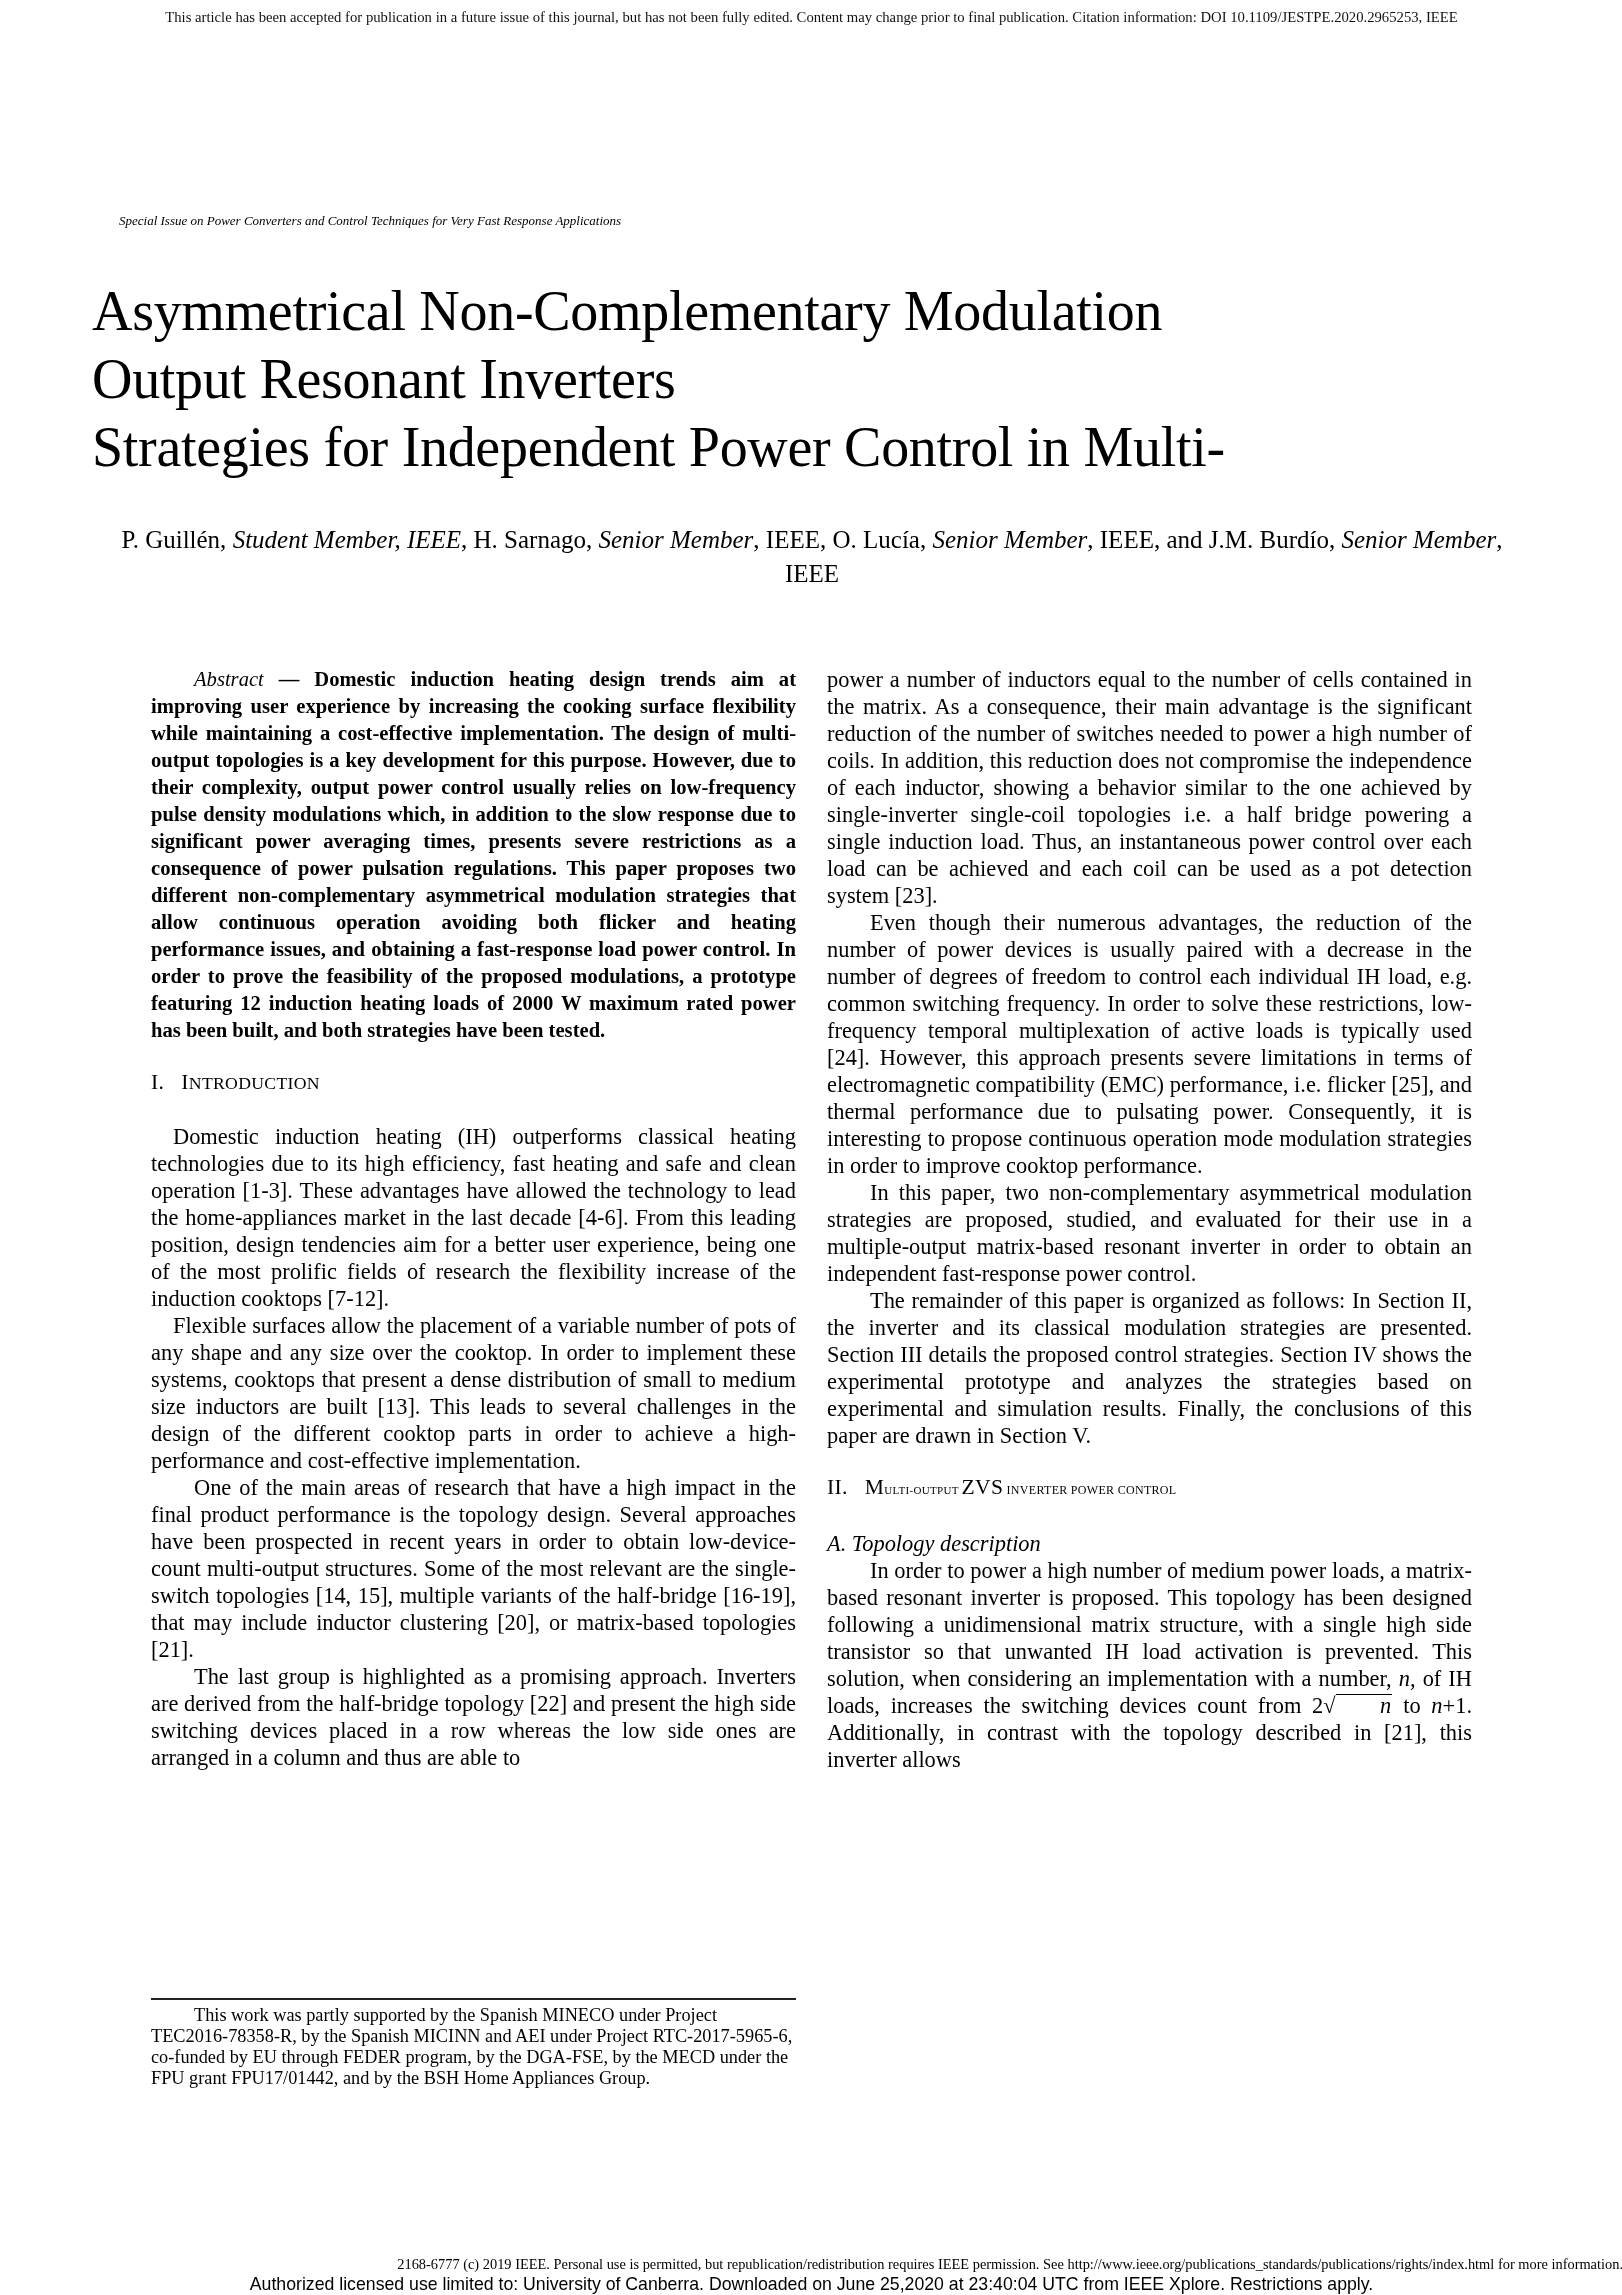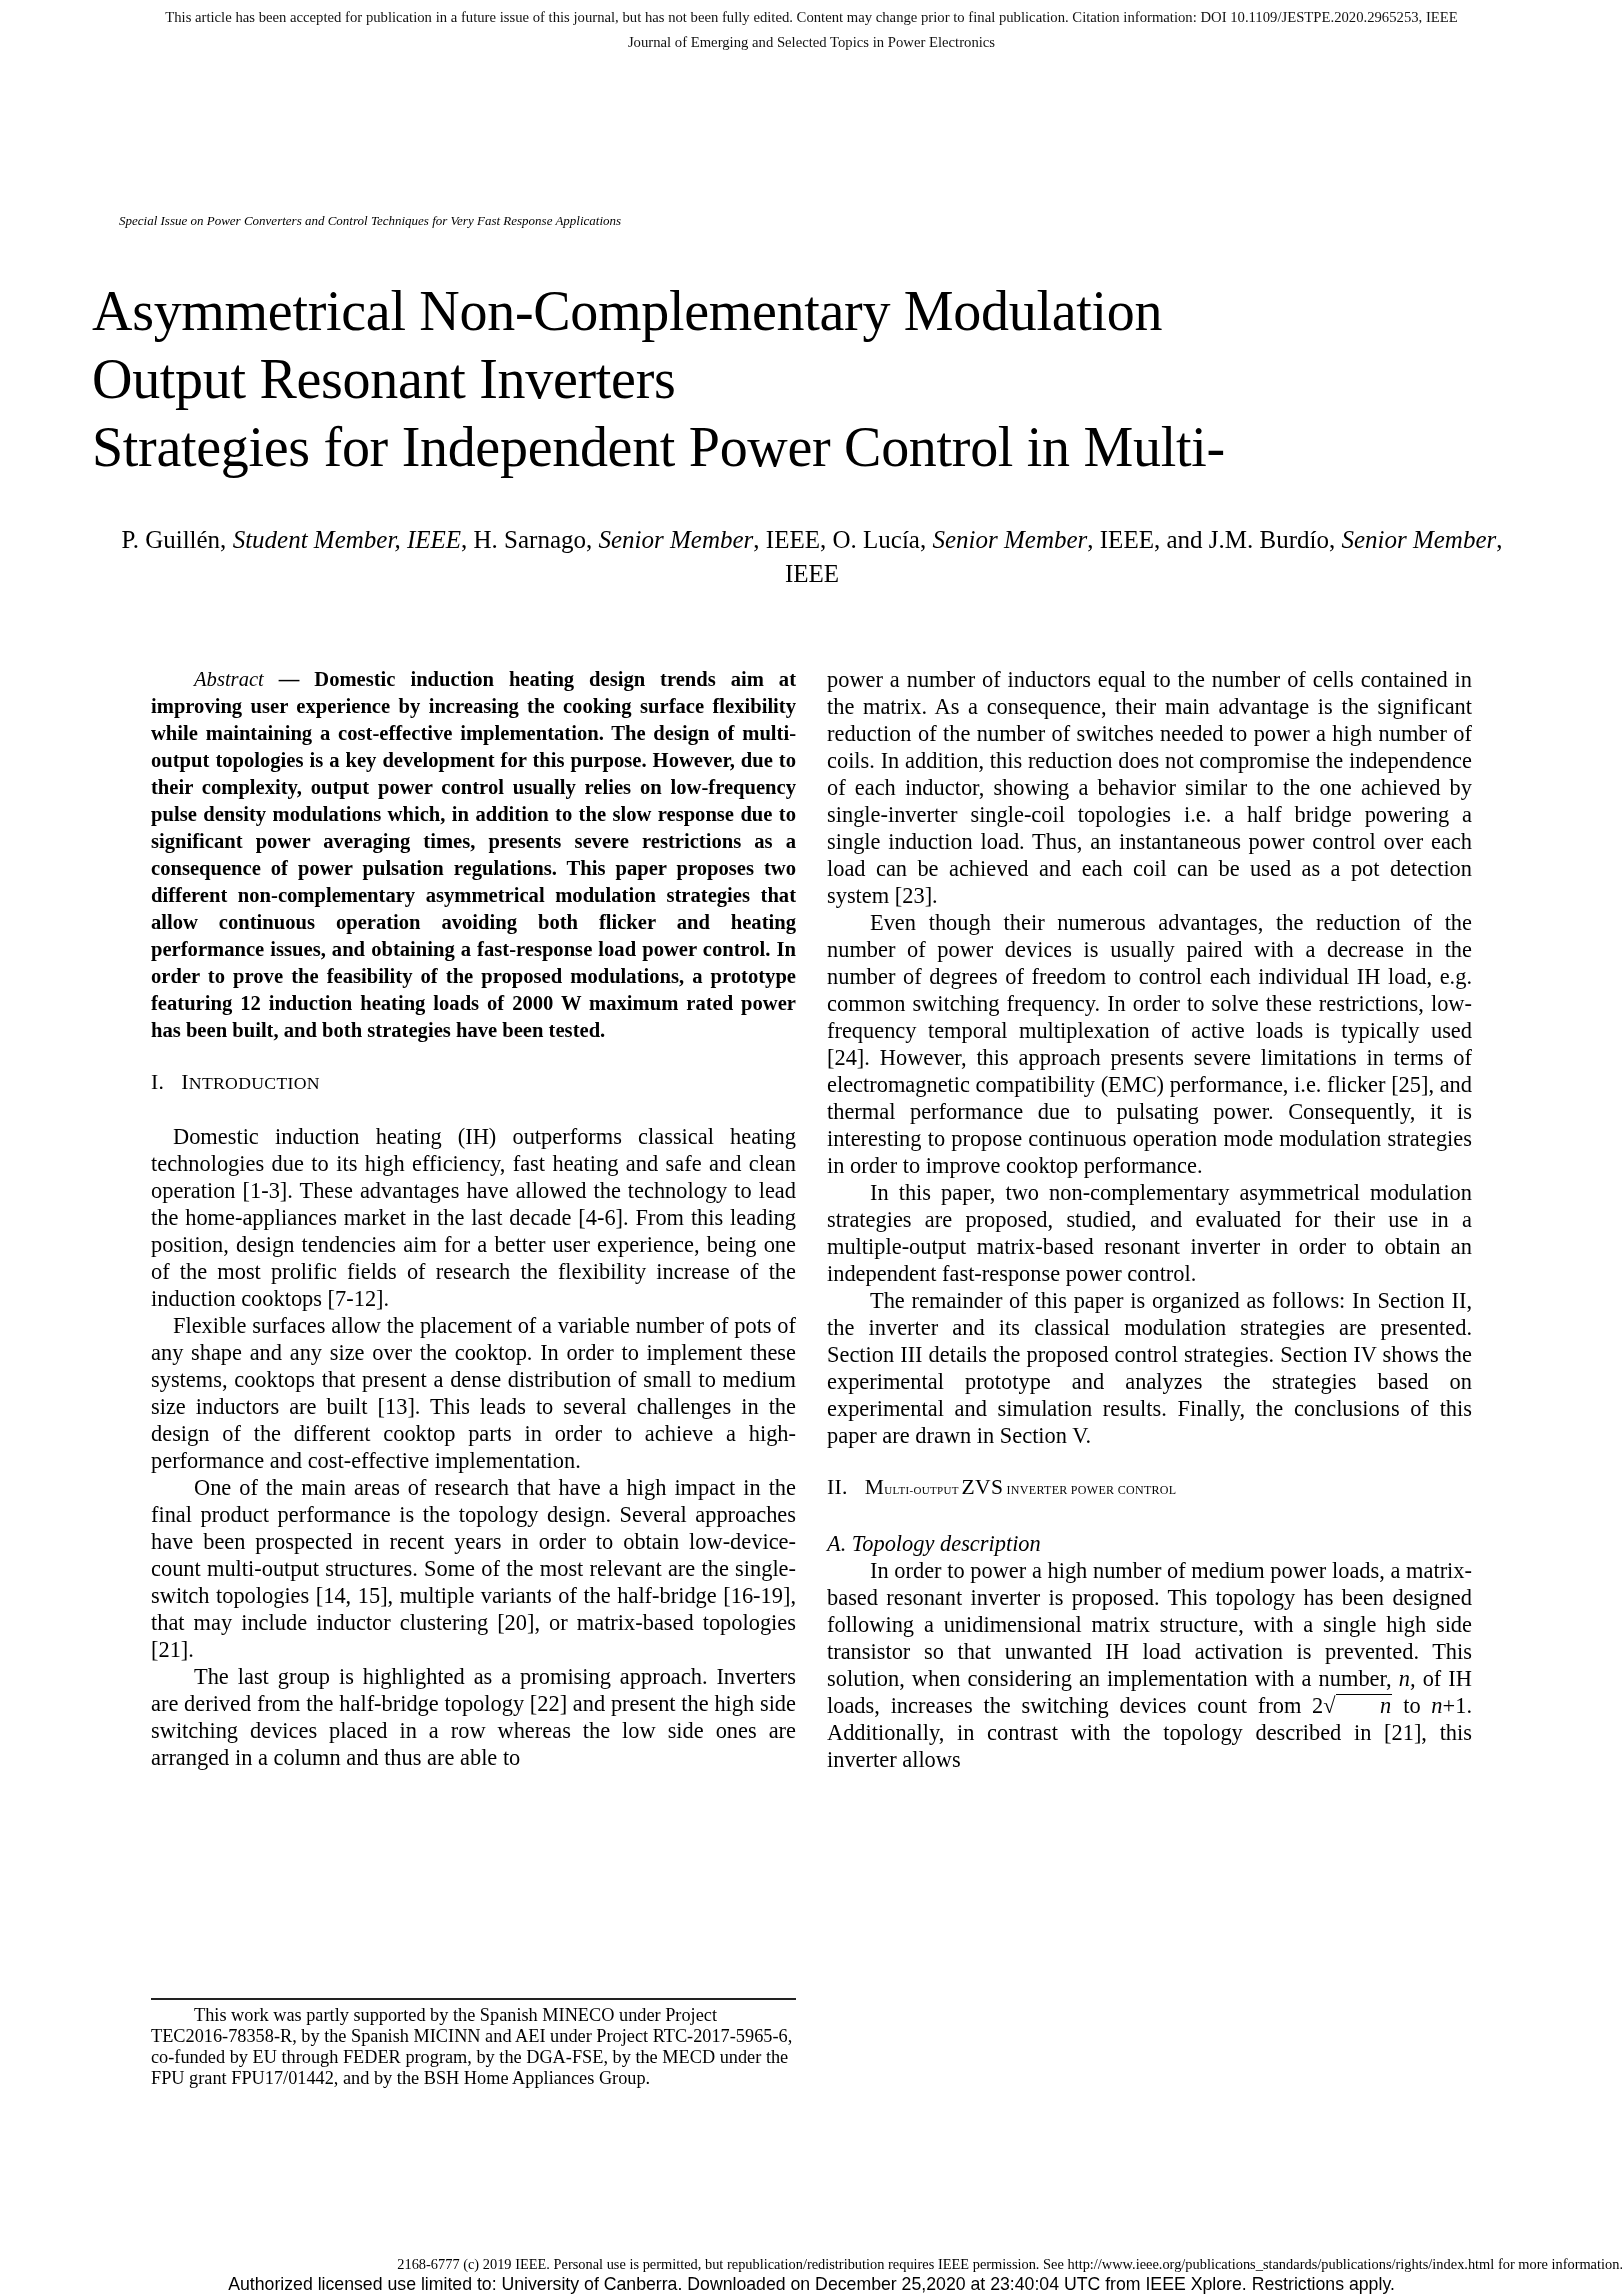--- a/index.html
+++ b/index.html
@@ -59,21 +59,20 @@
     line-height: 19.6px; font-family: "Liberation Sans", "DejaVu Sans", sans-serif;
   }
   .math i { font-style: italic; }
   .sqrt { display: inline-block; border-top: 1.3px solid #000; padding: 0 1.3px; line-height: 21px; }
 </style>
 </head>
 <body>
 
 <div class="abs top-notice">
   <div>This article has been accepted for publication in a future issue of this journal, but has not been fully edited. Content may change prior to final publication. Citation information: DOI 10.1109/JESTPE.2020.2965253, IEEE</div>
-  <div>Journal of Emerging and Selected Topics in Power Electronics</div>
 </div>
 
 <div class="abs special-issue">Special Issue on Power Converters and Control Techniques for Very Fast Response Applications</div>
 
 <div class="abs title">
   <div>Asymmetrical Non-Complementary Modulation</div>
   <div>Output Resonant Inverters</div>
   <div>Strategies for Independent Power Control in Multi-</div>
 </div>
 
@@ -103,14 +102,14 @@
   <p class="indent-l">In this paper, two non-complementary asymmetrical modulation strategies are proposed, studied, and evaluated for their use in a multiple-output matrix-based resonant inverter in order to obtain an independent fast-response power control.</p>
   <p class="indent-l">The remainder of this paper is organized as follows: In Section II, the inverter and its classical modulation strategies are presented. Section III details the proposed control strategies. Section IV shows the experimental prototype and analyzes the strategies based on experimental and simulation results. Finally, the conclusions of this paper are drawn in Section V.</p>
 
   <p class="section-head"><span>II.</span>&nbsp;&nbsp;&nbsp;<span>M</span><span style="font-size:11px">ULTI-OUTPUT </span><span>ZVS</span><span style="font-size:12px"> INVERTER POWER CONTROL</span></p>
 
   <p class="subsec">A. Topology description</p>
   <p class="indent-l math"><span>In order to power a high number of medium power loads, a matrix-based resonant inverter is proposed. This topology has been designed following a unidimensional matrix structure, with a single high side transistor so that unwanted IH load activation is prevented. This solution, when considering an implementation with a number, </span><i>n,</i><span> of IH loads, increases the switching devices count from 2</span>√<span class="sqrt"><i>n</i></span><span> to </span><i>n</i><span>+1</span><span>. Additionally, in contrast with the topology described in [21], this inverter allows</span></p>
 </div>
 
 <div class="abs bottom-copyright">2168-6777 (c) 2019 IEEE. Personal use is permitted, but republication/redistribution requires IEEE permission. See http://www.ieee.org/publications_standards/publications/rights/index.html for more information.</div>
-<div class="abs bottom-auth">Authorized licensed use limited to: University of Canberra. Downloaded on December 25,2020 at 23:40:04 UTC from IEEE Xplore.  Restrictions apply.</div>
+<div class="abs bottom-auth">Authorized licensed use limited to: University of Canberra. Downloaded on June 25,2020 at 23:40:04 UTC from IEEE Xplore.  Restrictions apply.</div>
 
 
 </body></html>

